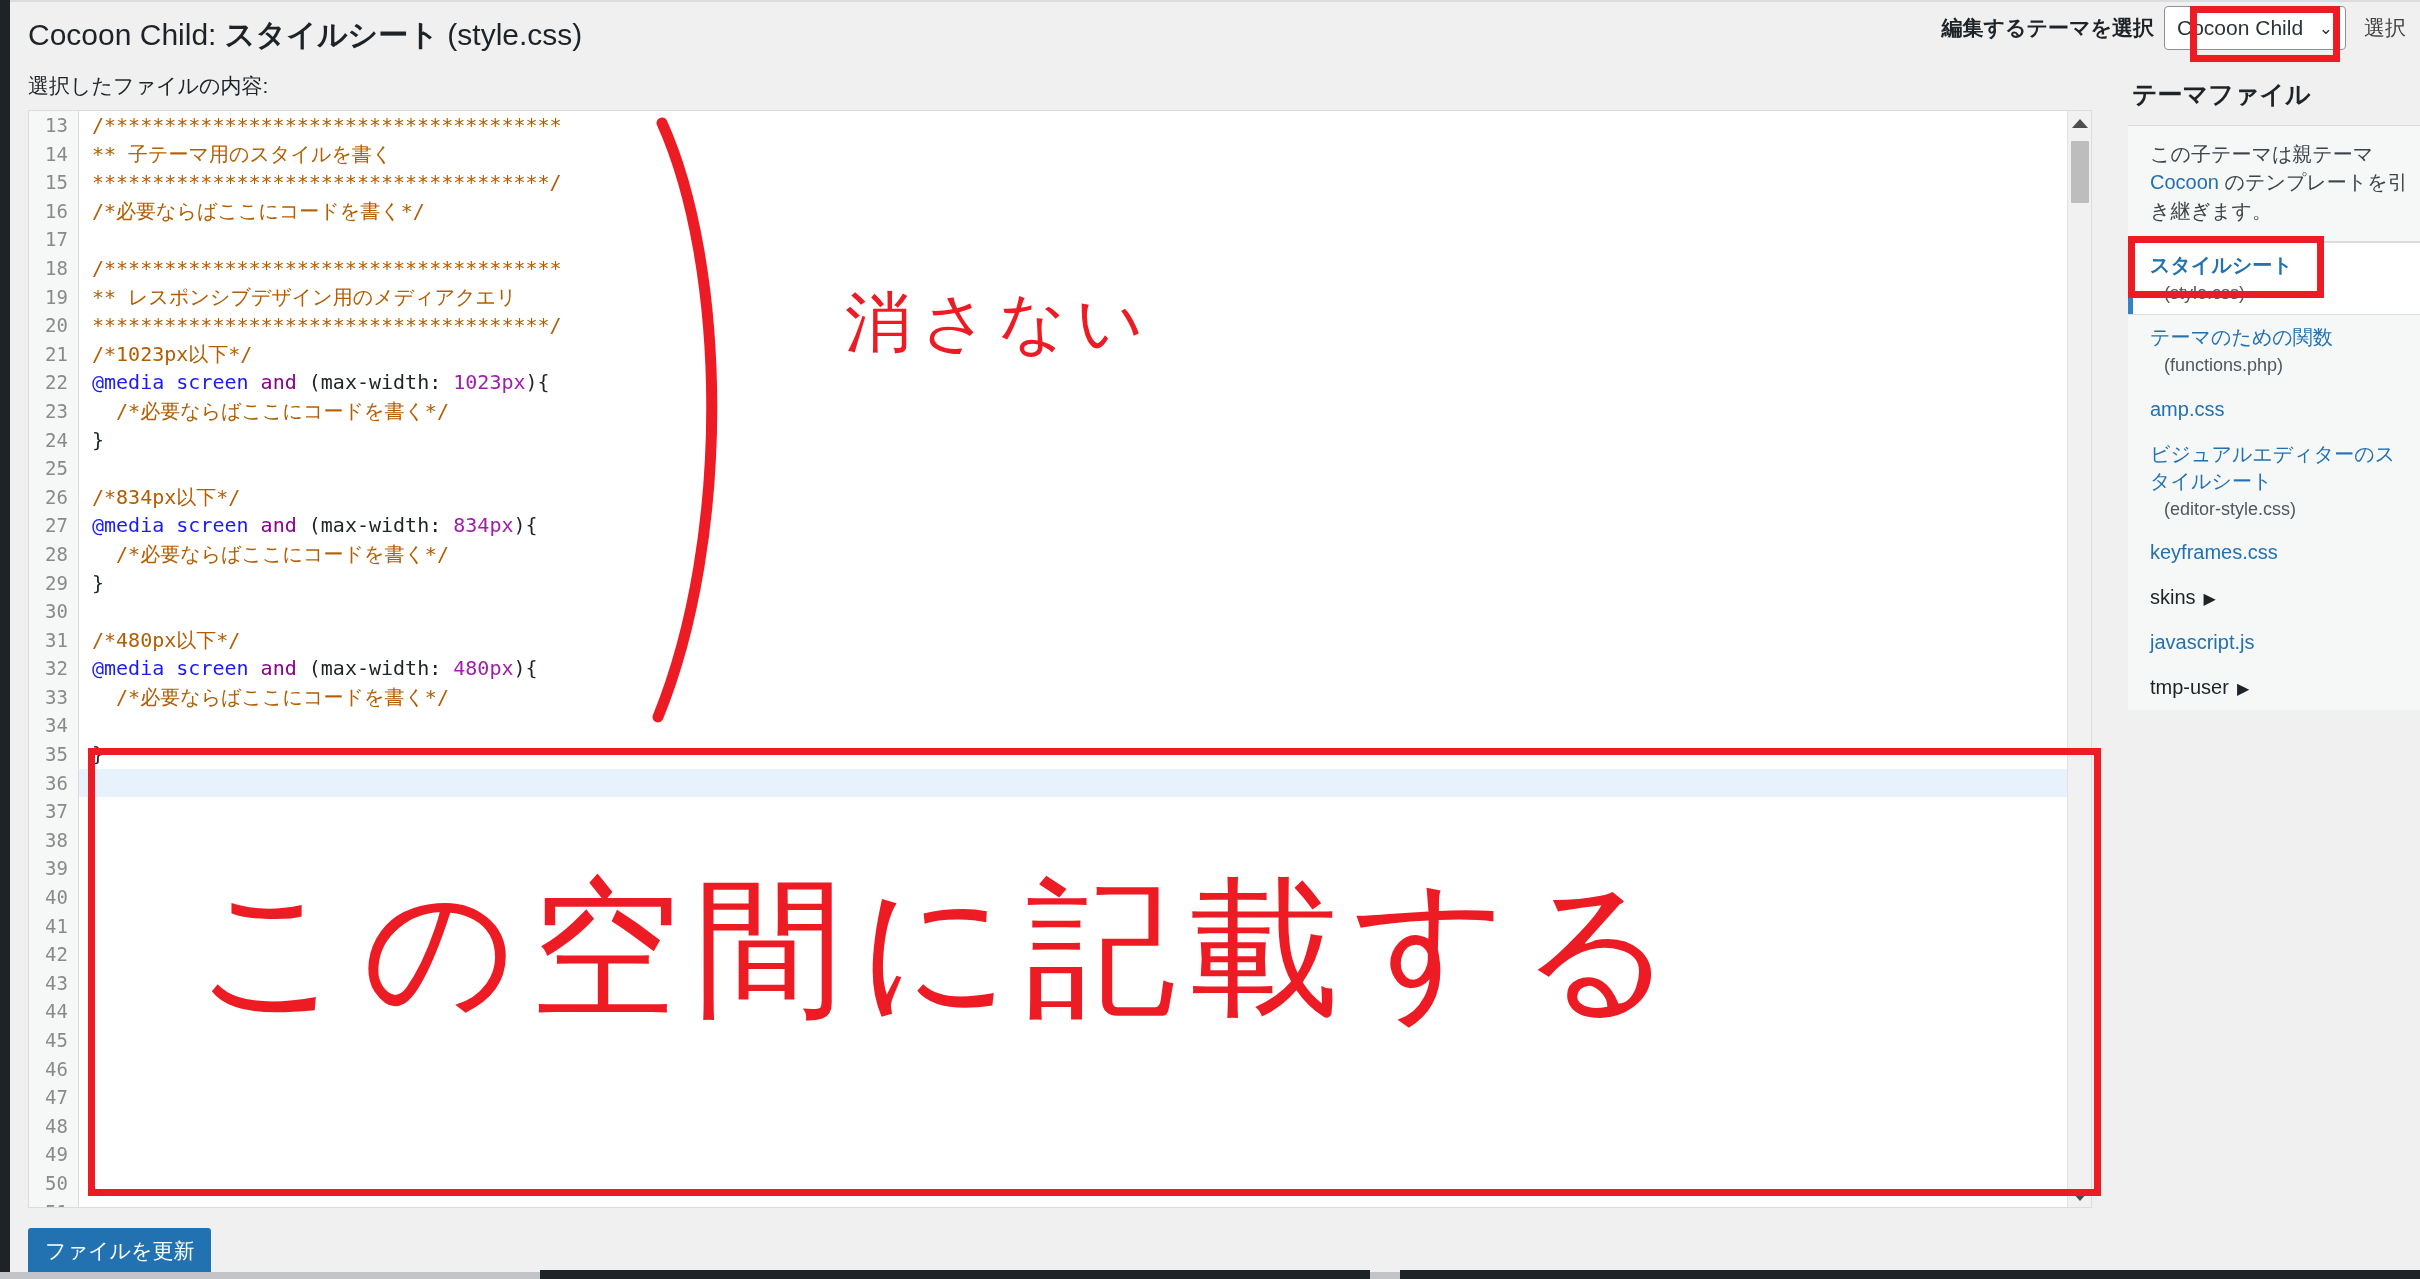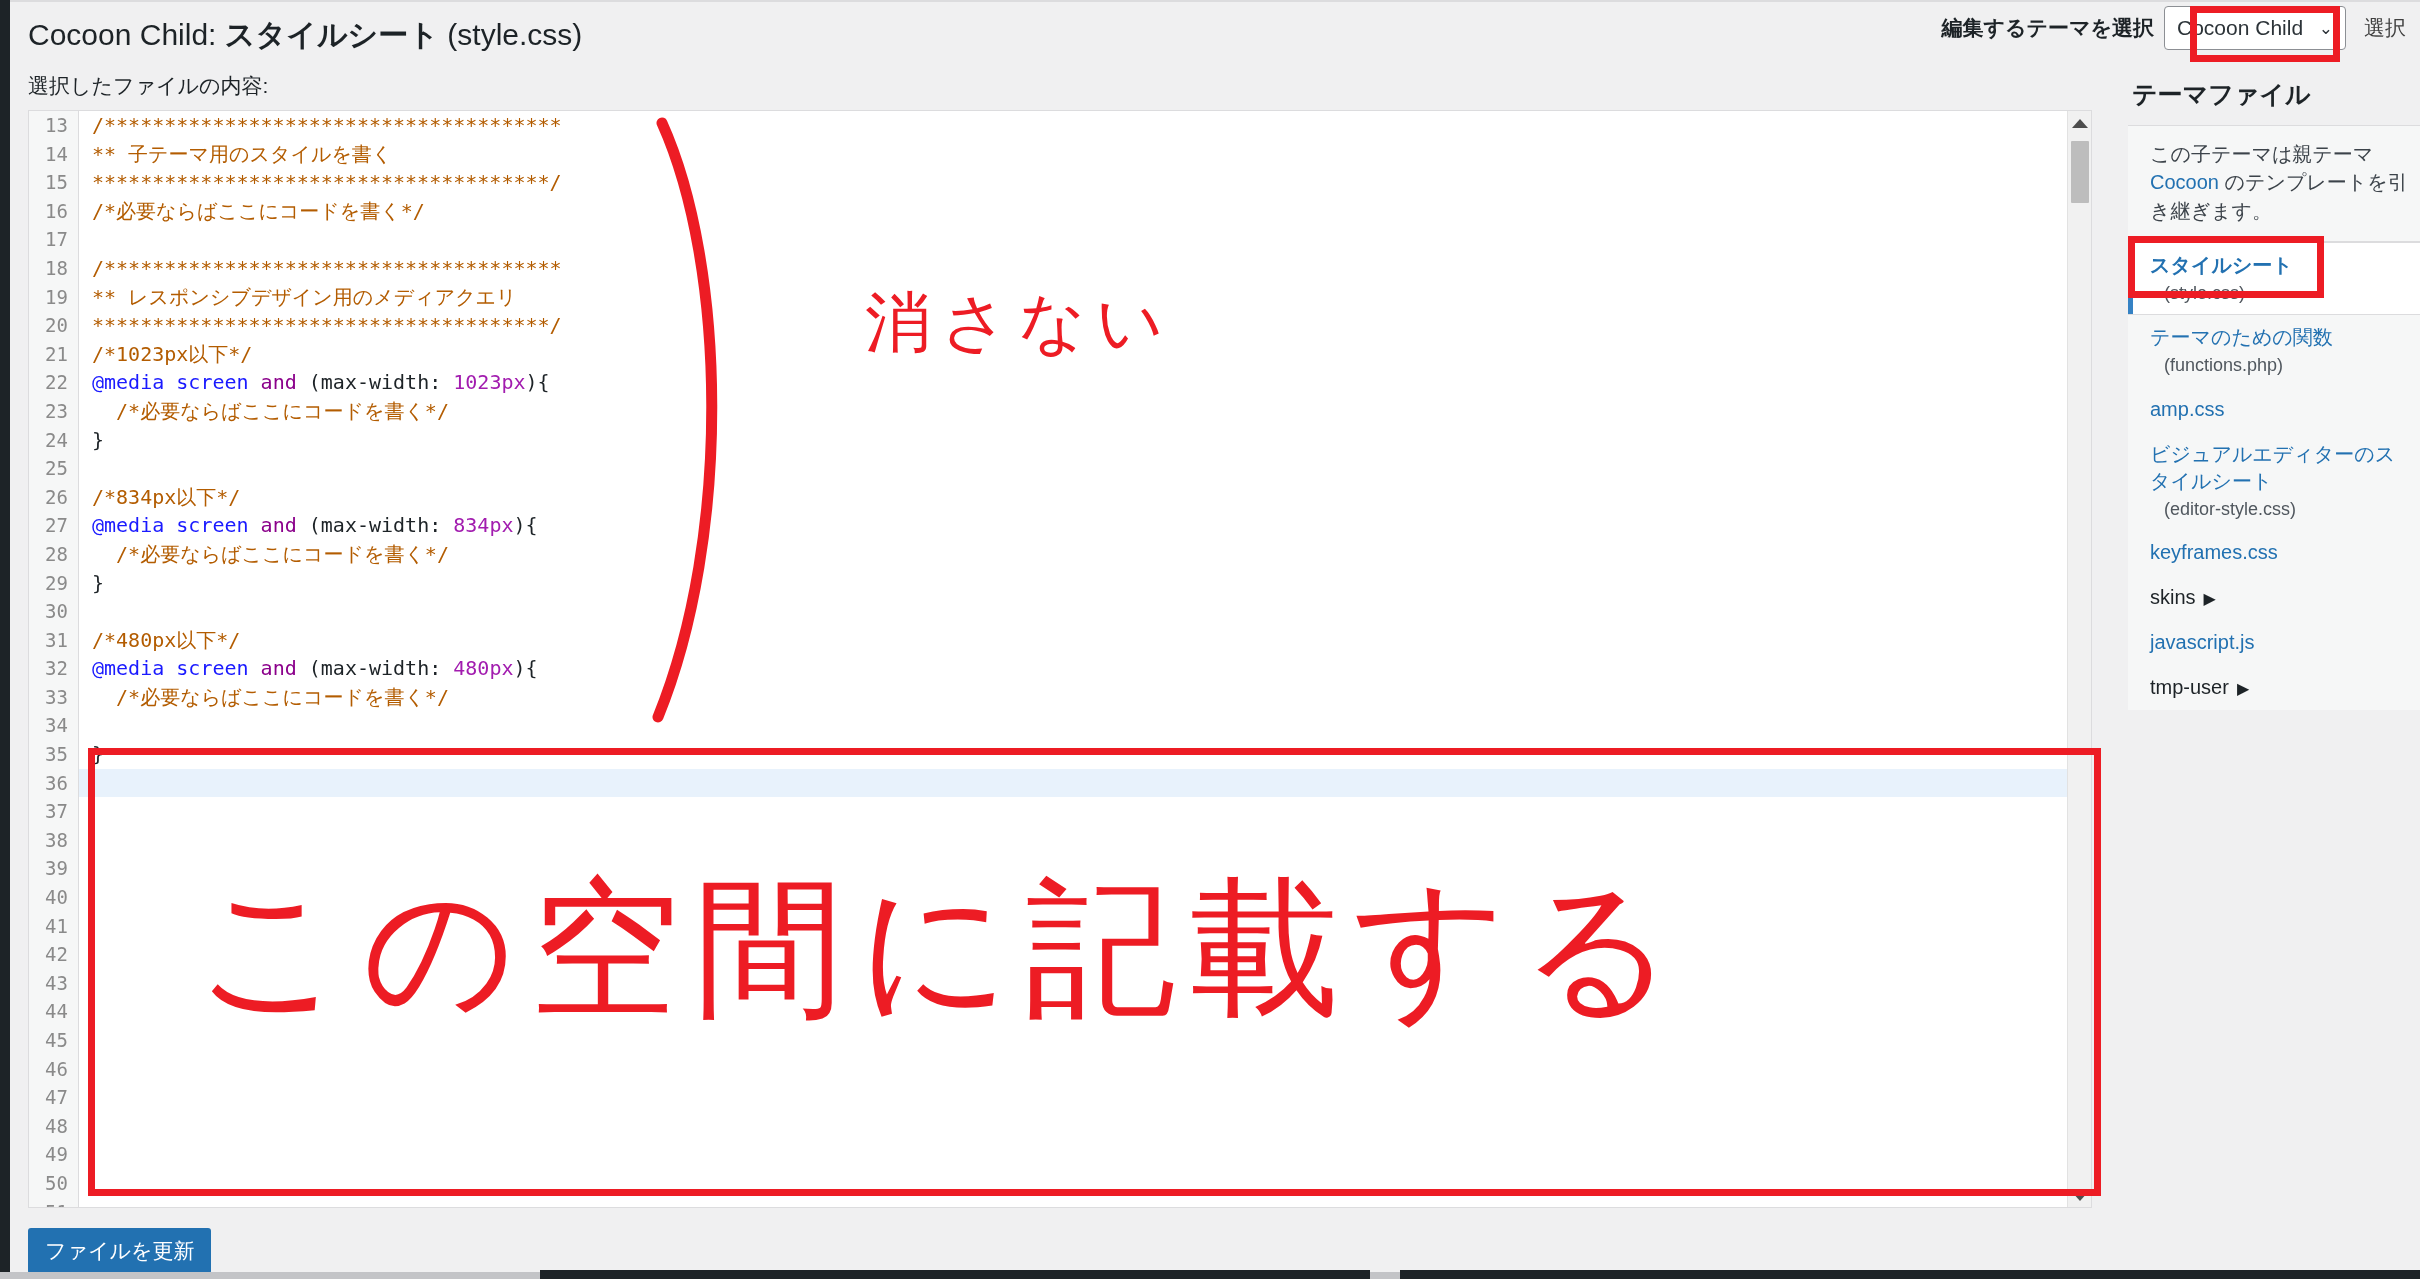--- a/index.html
+++ b/index.html
@@ -189,21 +189,21 @@
     color: #ed1c24;
     font-weight: 500;
     letter-spacing: 14px;
     z-index: 31;
     white-space: nowrap;
     font-family: "DejaVu Sans", sans-serif;
     pointer-events: none;
   }
   .anno-text-keep {
     position: absolute;
-    left: 865px; top: 278px;
+    left: 845px; top: 278px;
     font-size: 66px;
     color: #ed1c24;
     font-weight: 500;
     letter-spacing: 10px;
     z-index: 31;
     white-space: nowrap;
     font-family: "DejaVu Sans", sans-serif;
     pointer-events: none;
   }
   .anno-brace {

